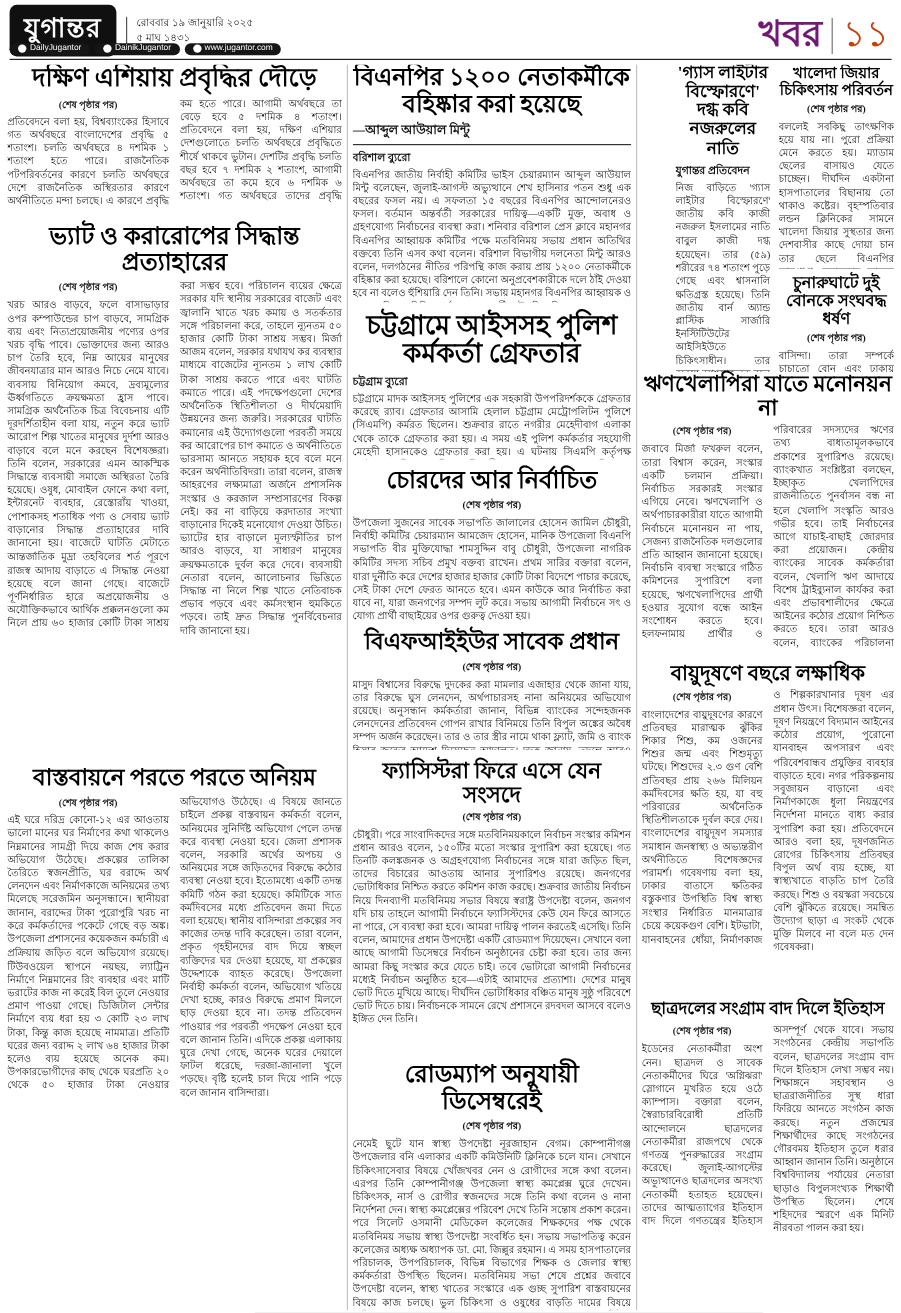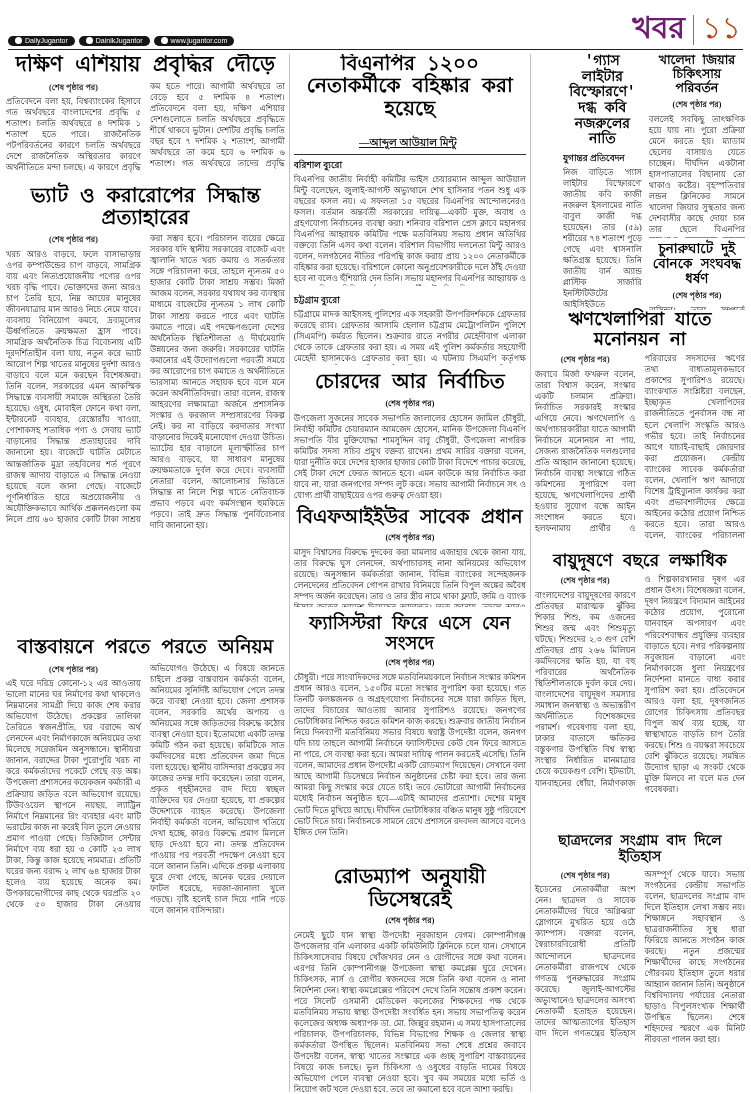--- a/index.html
+++ b/index.html
@@ -33,38 +33,45 @@
   
   .main{display:flex;padding:4px 6px 0;height:1038px;overflow:hidden;}
   .vrule{width:1px;background:#c2c2c2;margin:0 4px;}
   .sec{overflow:hidden;}
   .sec-left{width:280px;}
   .sec-mid{width:233px;}
   .sec-right{width:211px;}
   
   .art{margin-bottom:7px;}
   .hl{font-weight:bold;text-align:center;line-height:1.12;color:#000;
-      font-family:Liberation Mono, monospace;}
+      font-family:Liberation Serif, serif;}
   .cap{font-size:8px;font-weight:bold;text-align:center;margin:2px 0 3px;}
   .body{font-size:8.3px;line-height:1.33;text-align:justify;overflow:hidden;color:#1a1a1a;}
   .cols2{column-count:2;column-gap:9px;}
   .dateline{font-weight:bold;font-size:9px;margin:3px 0 1px;}
-  .byline{font-weight:bold;font-size:10.5px;text-align:center;margin:14px 4px 2px 0;text-decoration:underline;}
+  .byline{font-weight:bold;font-size:10.5px;text-align:left;margin:2px 4px 2px 0;}
   .byline-rule{height:1px;background:#333;margin:2px 0 2px;}
   
   .right-top{display:flex;height:256px;overflow:hidden;margin-left:28px;}
   .rt-left{width:92px;margin-right:7px;}
   .rt-right{width:112px;}
 </style>
 </head>
 <body>
 
 <div class="page">
 
   <div class="masthead">
+    <div class="logo-wrap">
+      <div class="logo">যুগান্তর</div>
+      <div class="dateblock">
+        <div>রোববার ১৯ জানুয়ারি ২০২৫</div>
+        <div>৫ মাঘ ১৪৩১</div>
+      </div>
+    </div>
     <div class="badges">
       <span class="badge">
           <span class="ic"></span>
           <span>DailyJugantor</span>
         </span>
       <span class="badge">
           <span class="ic"></span>
           <span>DainikJugantor</span>
         </span>
       <span class="badge">
@@ -110,20 +117,21 @@
 
     <div class="sec sec-mid">
       <div class="art">
         <div class="hl" style="font-size:20px;">বিএনপির ১২০০ নেতাকর্মীকে বহিষ্কার করা হয়েছে</div>
         <div class="byline">—আব্দুল আউয়াল মিন্টু</div>
         <div class="byline-rule"></div>
         <div class="dateline">বরিশাল ব্যুরো</div>
         <div class="body" style="height:112px;">বিএনপির জাতীয় নির্বাহী কমিটির ভাইস চেয়ারম্যান আব্দুল আউয়াল মিন্টু বলেছেন, জুলাই-আগস্ট অভ্যুত্থানে শেখ হাসিনার পতন শুধু এক বছরের ফসল নয়। এ সফলতা ১৫ বছরের বিএনপির আন্দোলনেরও ফসল। বর্তমান অন্তর্বর্তী সরকারের দায়িত্ব—একটি মুক্ত, অবাধ ও গ্রহণযোগ্য নির্বাচনের ব্যবস্থা করা। শনিবার বরিশাল প্রেস ক্লাবে মহানগর বিএনপির আহ্বায়ক কমিটির পক্ষে মতবিনিময় সভায় প্রধান অতিথির বক্তব্যে তিনি এসব কথা বলেন। বরিশাল বিভাগীয় দলনেতা মিন্টু আরও বলেন, দলগঠনের নীতির পরিপন্থি কাজ করায় প্রায় ১২০০ নেতাকর্মীকে বহিষ্কার করা হয়েছে। বরিশালে কোনো অনুপ্রবেশকারীকে দলে ঠাঁই দেওয়া হবে না বলেও হুঁশিয়ারি দেন তিনি। সভায় মহানগর বিএনপির আহ্বায়ক ও সদস্য সচিবসহ বিভিন্ন পর্যায়ের নেতাকর্মীরা উপস্থিত ছিলেন।</div>
       </div>
       <div class="art">
+        <div class="hl" style="font-size:22px;">চট্টগ্রামে আইসসহ পুলিশ কর্মকর্তা গ্রেফতার</div>
         <div class="dateline">চট্টগ্রাম ব্যুরো</div>
         <div class="body" style="height:56px;">চট্টগ্রামে মাদক আইসসহ পুলিশের এক সহকারী উপপরিদর্শককে গ্রেফতার করেছে র‌্যাব। গ্রেফতার আসামি হেলাল চট্টগ্রাম মেট্রোপলিটন পুলিশে (সিএমপি) কর্মরত ছিলেন। শুক্রবার রাতে নগরীর মেহেদীবাগ এলাকা থেকে তাকে গ্রেফতার করা হয়। এ সময় এই পুলিশ কর্মকর্তার সহযোগী মেহেদী হাসানকেও গ্রেফতার করা হয়। এ ঘটনায় সিএমপি কর্তৃপক্ষ এরইমধ্যে অভিযুক্তের বিরুদ্ধে বিভাগীয় ব্যবস্থা নেওয়ার কথা জানিয়েছে। তদন্তসংশ্লিষ্ট কর্মকর্তারা জানান, দীর্ঘদিন ধরে মাদক কারবারে জড়িত থাকার অভিযোগ ছিল তার বিরুদ্ধে।</div>
       </div>
       <div class="art">
         <div class="hl" style="font-size:20px;">চোরদের আর নির্বাচিত</div>
         <div class="cap">(শেষ পৃষ্ঠার পর)</div>
         <div class="body" style="height:88px;">উপজেলা সুজনের সাবেক সভাপতি জালালের হোসেন জামিল চৌধুরী, নির্বাহী কমিটির চেয়ারম্যান আমজেদ হোসেন, মানিক উপজেলা বিএনপি সভাপতি বীর মুক্তিযোদ্ধা শামসুদ্দিন বাবু চৌধুরী, উপজেলা নাগরিক কমিটির সদস্য সচিব প্রমুখ বক্তব্য রাখেন। প্রথম সারির বক্তারা বলেন, যারা দুর্নীতি করে দেশের হাজার হাজার কোটি টাকা বিদেশে পাচার করেছে, সেই টাকা দেশে ফেরত আনতে হবে। এমন কাউকে আর নির্বাচিত করা যাবে না, যারা জনগণের সম্পদ লুট করে। সভায় আগামী নির্বাচনে সৎ ও যোগ্য প্রার্থী বাছাইয়ের ওপর গুরুত্ব দেওয়া হয়।</div>
       </div>
       <div class="art">
         <div class="hl" style="font-size:19px;">বিএফআইইউর সাবেক প্রধান</div>

